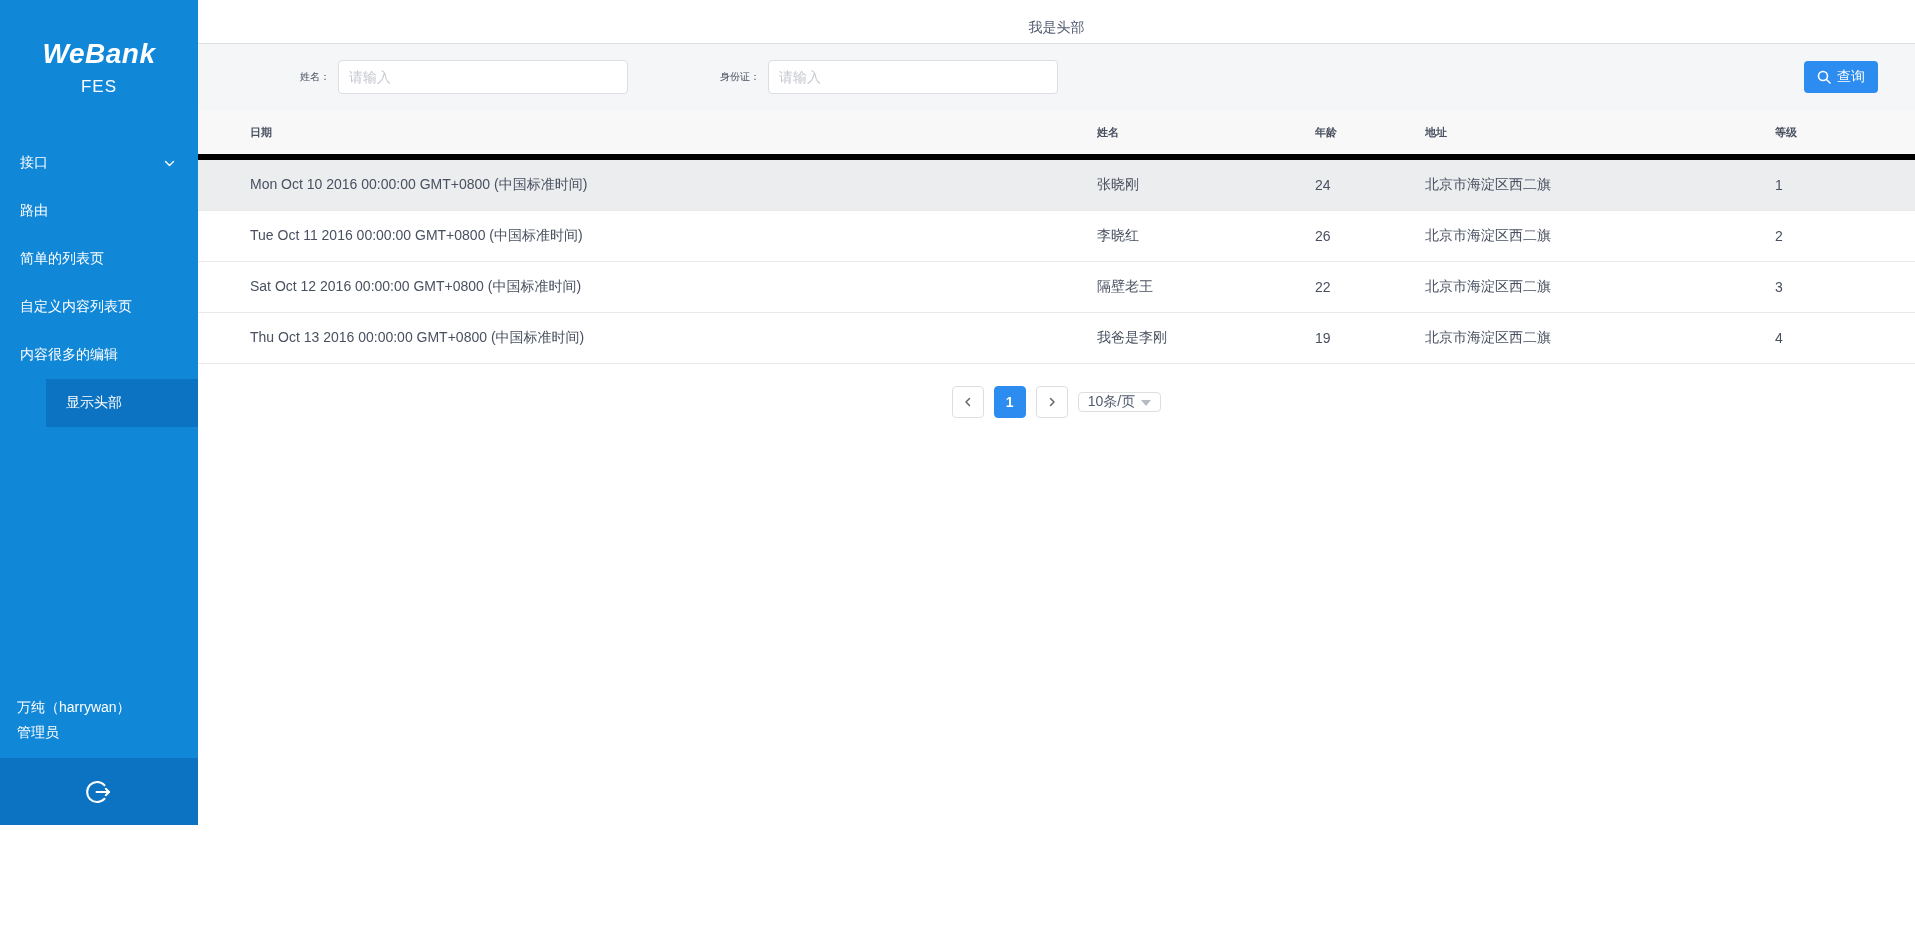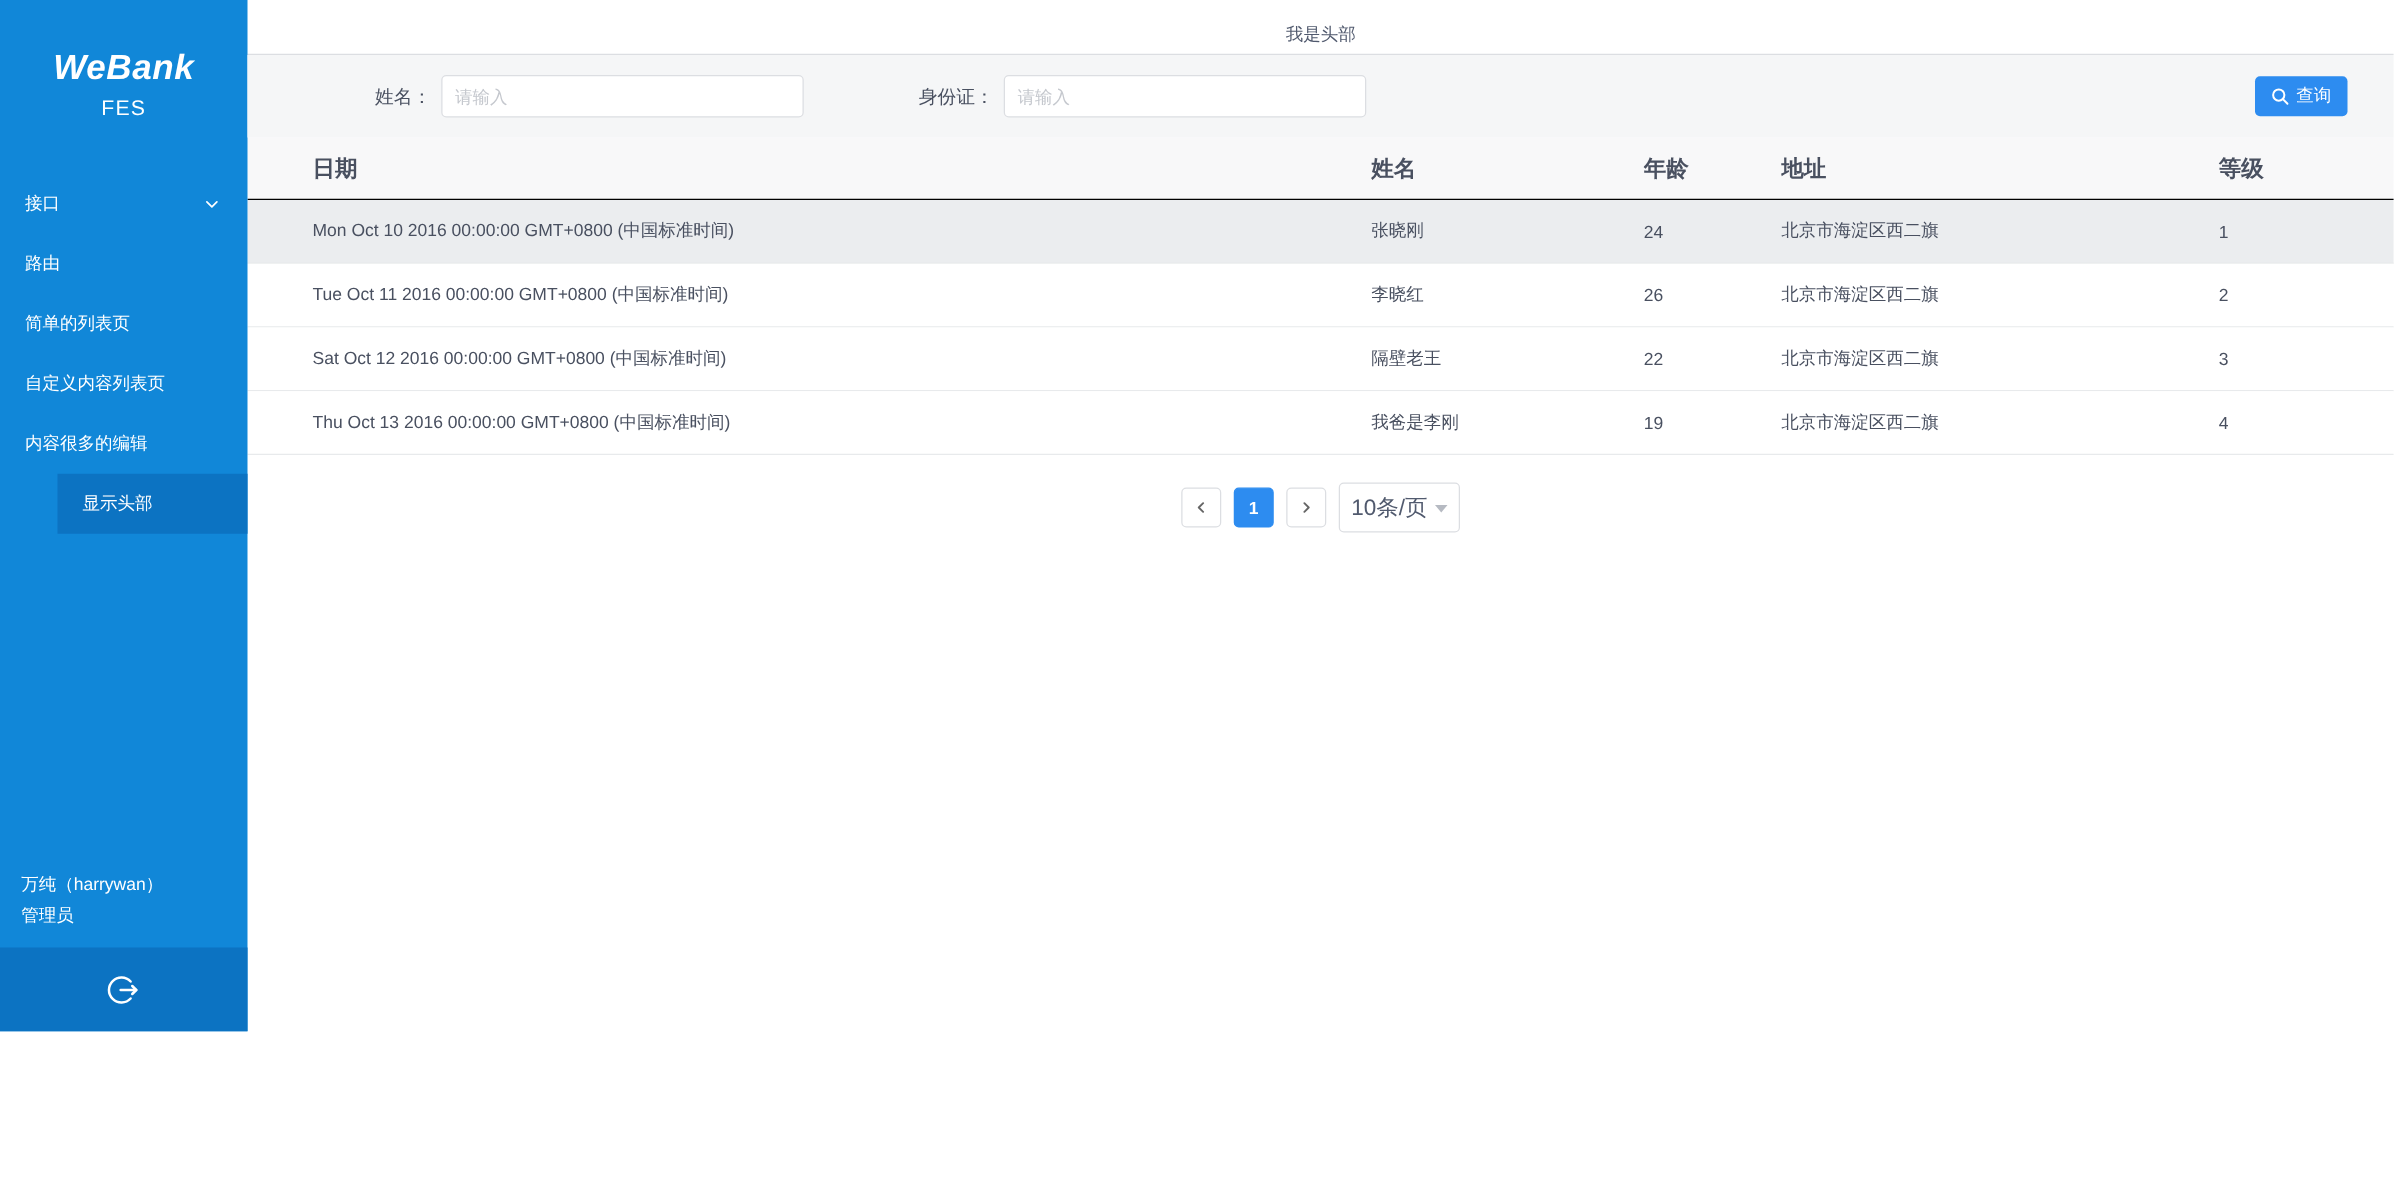--- a/index.html
+++ b/index.html
@@ -49,21 +49,21 @@
     font-size: 14px; color: #515a6e; background: #fff;
     border-bottom: 1px solid #dcdee2;
   }
   .filter-bar {
     position: relative; height: 66px; background: #f5f6f7;
     display: flex; align-items: center;
   }
   .filter-group { display: flex; align-items: center; }
   .filter-group.name { margin-left: 102px; }
   .filter-group.idcard { margin-left: 92px; }
-  .filter-label { font-size: 15px; color: #495060; margin-right: 8px; white-space: nowrap; }
+  .filter-label { font-size: 10px; color: #495060; margin-right: 8px; white-space: nowrap; }
   .filter-input {
     width: 290px; height: 34px; border: 1px solid #dcdee2; border-radius: 4px;
     background: #fff; padding: 0 10px; font-size: 14px; color: #495060; outline: none;
     font-family: inherit;
   }
   .filter-input::placeholder { color: #c5c8ce; }
   .search-btn {
     position: absolute; right: 37px; top: 50%; transform: translateY(-50%);
     height: 32px; padding: 0 13px; background: #2d8cf0; color: #fff;
     border: none; border-radius: 4px; font-size: 14px; cursor: pointer;
@@ -71,44 +71,44 @@
   }
 
   
   .grid-cols {
     display: grid;
     grid-template-columns: 847px 218px 110px 350px 1fr;
     padding-left: 52px;
     align-items: center;
   }
   .table-header {
-    height: 50px; background: #f8f8f9; font-size: 18px; font-weight: bold;
-    color: #495060; border-bottom: 1px solid #000000;
+    height: 50px; background: #f8f8f9; font-size: 11px; font-weight: bold;
+    color: #495060; border-bottom: 6px solid #000000;
   }
   .table-row {
     height: 51px; font-size: 14px; color: #495060;
     border-bottom: 1px solid #e8eaec; background: #fff; cursor: pointer;
   }
   .table-row.highlighted { background: #ebedef; }
   .cell { padding-right: 12px; white-space: nowrap; overflow: hidden; }
 
   
   .pagination {
     margin-top: 22px; display: flex; justify-content: center; align-items: center; gap: 10px;
   }
   .page-btn {
     width: 32px; height: 32px; border: 1px solid #dcdee2; border-radius: 4px;
     background: #fff; color: #666; display: inline-flex; align-items: center;
     justify-content: center; font-size: 14px; cursor: pointer;
   }
   .page-btn.active { background: #2d8cf0; border-color: #2d8cf0; color: #fff; font-weight: bold; }
   .page-size-select {
-    height: 40px; border: 1px solid #dcdee2; border-radius: 4px; background: #fff;
+    height: 20px; border: 1px solid #dcdee2; border-radius: 4px; background: #fff;
     display: inline-flex; align-items: center; gap: 6px; padding: 0 9px;
-    font-size: 18px; color: #515a6e; cursor: pointer;
+    font-size: 14px; color: #515a6e; cursor: pointer;
   }
   .caret-down {
     width: 0; height: 0; border-left: 5px solid transparent;
     border-right: 5px solid transparent; border-top: 6px solid #b6bac2;
     display: inline-block; margin-top: 1px;
   }
   svg { display: block; }
 </style>
 </head>
 <body>

